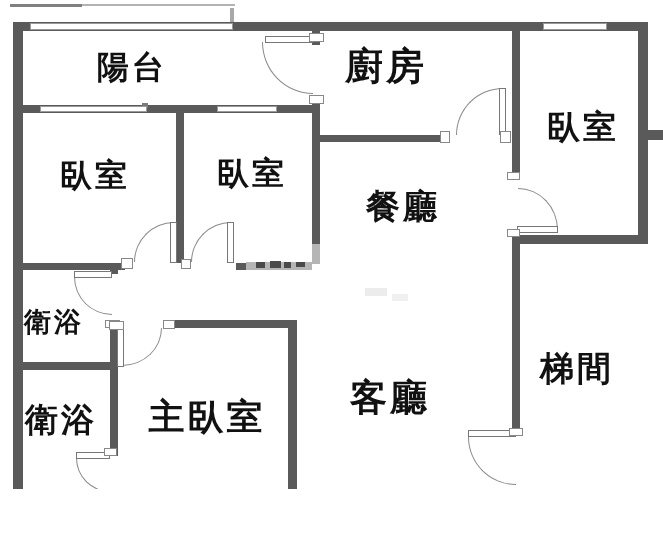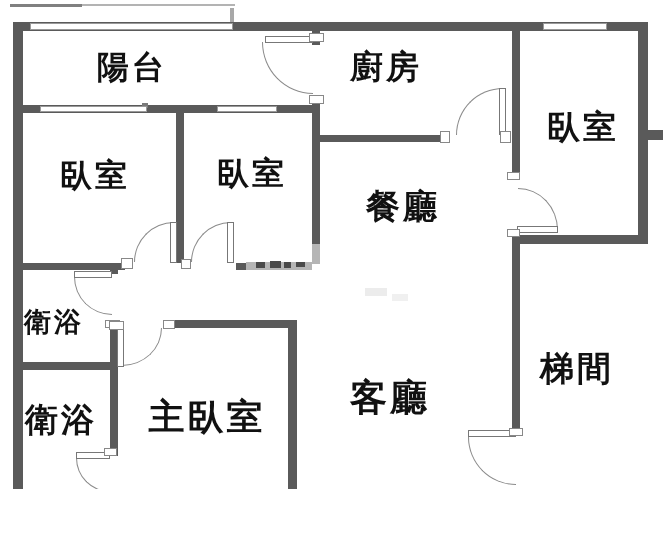--- a/index.html
+++ b/index.html
@@ -97,21 +97,21 @@
       <div class="jamb" style="left: 109px; top: 321px; width: 15px; height: 9px;"></div>
       <div class="jamb" style="left: 163px; top: 320px; width: 12px; height: 9px;"></div>
       <div class="jamb" style="left: 104px; top: 448px; width: 13px; height: 8px;"></div>
       <div class="mark" style="left: 256px; top: 262px; width: 9px; height: 6px; background: rgb(74, 74, 74);"></div>
       <div class="mark" style="left: 270px; top: 261px; width: 11px; height: 7px; background: rgb(74, 74, 74);"></div>
       <div class="mark" style="left: 284px; top: 262px; width: 7px; height: 6px; background: rgb(74, 74, 74);"></div>
       <div class="mark" style="left: 296px; top: 262px; width: 9px; height: 5px; background: rgb(74, 74, 74);"></div>
       <div class="mark" style="left: 365px; top: 288px; width: 22px; height: 8px; background: rgb(236, 236, 236);"></div>
       <div class="mark" style="left: 392px; top: 294px; width: 16px; height: 7px; background: rgb(240, 240, 240);"></div>
       <div class="room-label" style="left: 132px; top: 67px; font-size: 32px;">陽台</div>
-      <div class="room-label" style="left: 386px; top: 66px; font-size: 33px;">廚房</div>
+      <div class="room-label" style="left: 386px; top: 66px; font-size: 38px;">廚房</div>
       <div class="room-label" style="left: 95px; top: 175px; font-size: 32px;">臥室</div>
       <div class="room-label" style="left: 252px; top: 173px; font-size: 32px;">臥室</div>
       <div class="room-label" style="left: 583px; top: 126px; font-size: 33px;">臥室</div>
       <div class="room-label" style="left: 403px; top: 206px; font-size: 34px;">餐廳</div>
       <div class="room-label" style="left: 54px; top: 321px; font-size: 27px;">衛浴</div>
       <div class="room-label" style="left: 61px; top: 419px; font-size: 33px;">衛浴</div>
       <div class="room-label" style="left: 207px; top: 417px; font-size: 36px;">主臥室</div>
       <div class="room-label" style="left: 390px; top: 397px; font-size: 37px;">客廳</div>
       <div class="room-label" style="left: 577px; top: 368px; font-size: 34px;">梯間</div>
     </div>

